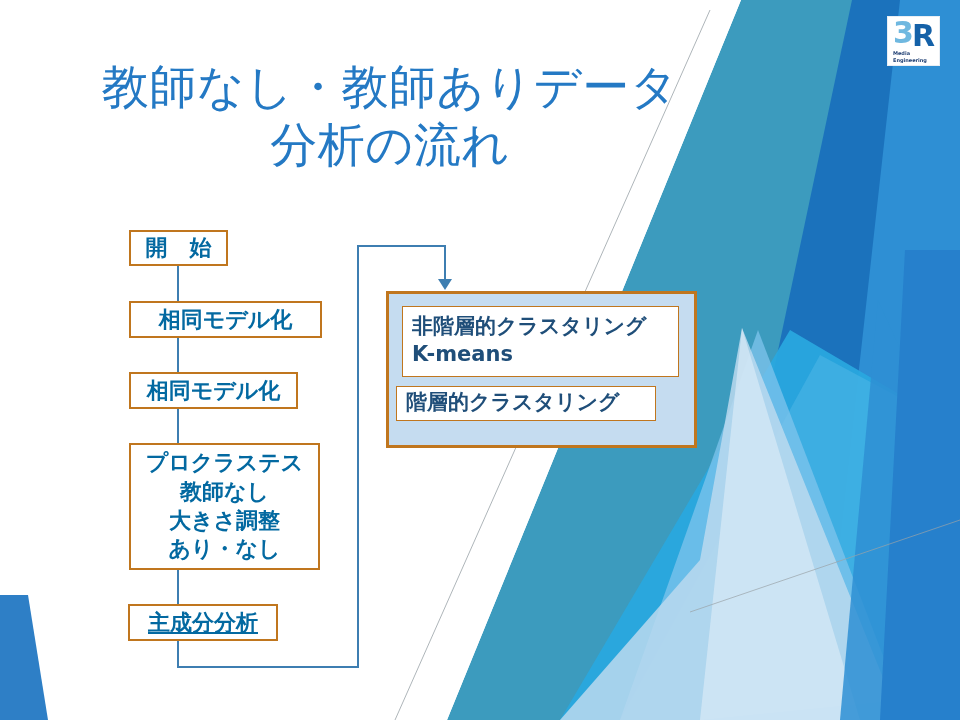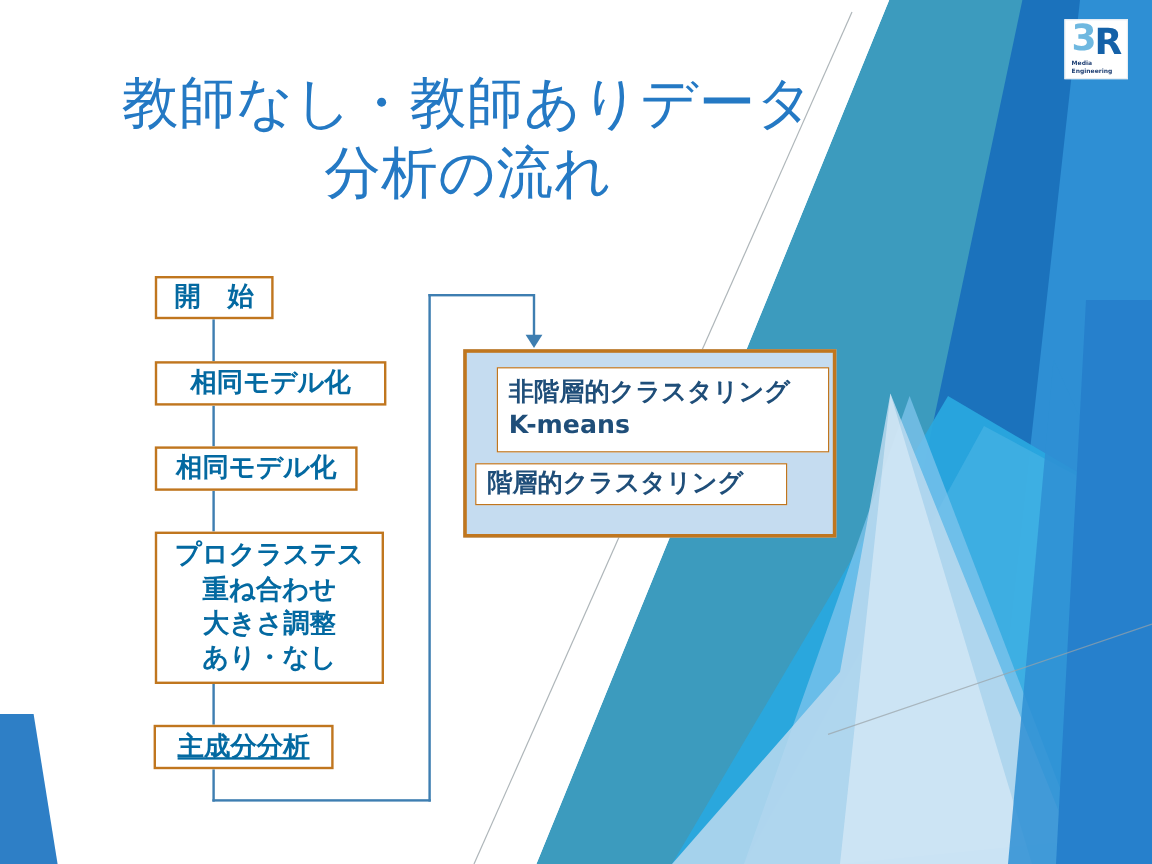--- a/index.html
+++ b/index.html
@@ -79,21 +79,21 @@
     border: 1px solid #C0761E;
     background: #ffffff;
     color: #1F4E79;
     font-family: "DejaVu Sans", "Liberation Sans", sans-serif;
     font-weight: bold;
     font-size: 21px;
     line-height: 1.32;
     padding: 6px 9px 7px 9px;
     white-space: pre-line;
   }
-  #cluster-kmeans      { left:13px; top:12px;  width:277px; height:71px;margin-left:12px; }
+  #cluster-kmeans      { left:13px; top:12px;  width:277px; height:71px; }
   #cluster-hierarchy   { left:7px; top:92px;  width:260px; height:35px;
                          display:flex; align-items:center; }
 
   
   .conn {
     position: absolute;
     background: #3E7EB1;
   }
   .conn-v { width: 2px; }
   .conn-h { height: 2px; }
@@ -191,21 +191,21 @@
   <div class="conn conn-h" id="conn-bottom-h"></div>
   <div class="conn conn-v" id="conn-right-up"></div>
   <div class="conn conn-h" id="conn-top-h"></div>
   <div class="conn conn-v" id="conn-arrow-down"></div>
   <div id="arrowhead"></div>
 
   <div class="flow-box" id="box-start">開　始</div>
   <div class="flow-box" id="box-homology">相同モデル化</div>
   <div class="flow-box" id="box-meanshape">相同モデル化</div>
   <div class="flow-box" id="box-procrustes">プロクラステス
-重ね合わせ
+教師なし
 大きさ調整
 あり・なし</div>
   <div class="flow-box" id="box-pca">主成分分析</div>
 
   <div id="cluster-group">
     <div class="cluster-item" id="cluster-kmeans">非階層的クラスタリング
 K-means</div>
     <div class="cluster-item" id="cluster-hierarchy">階層的クラスタリング</div>
   </div>
 

